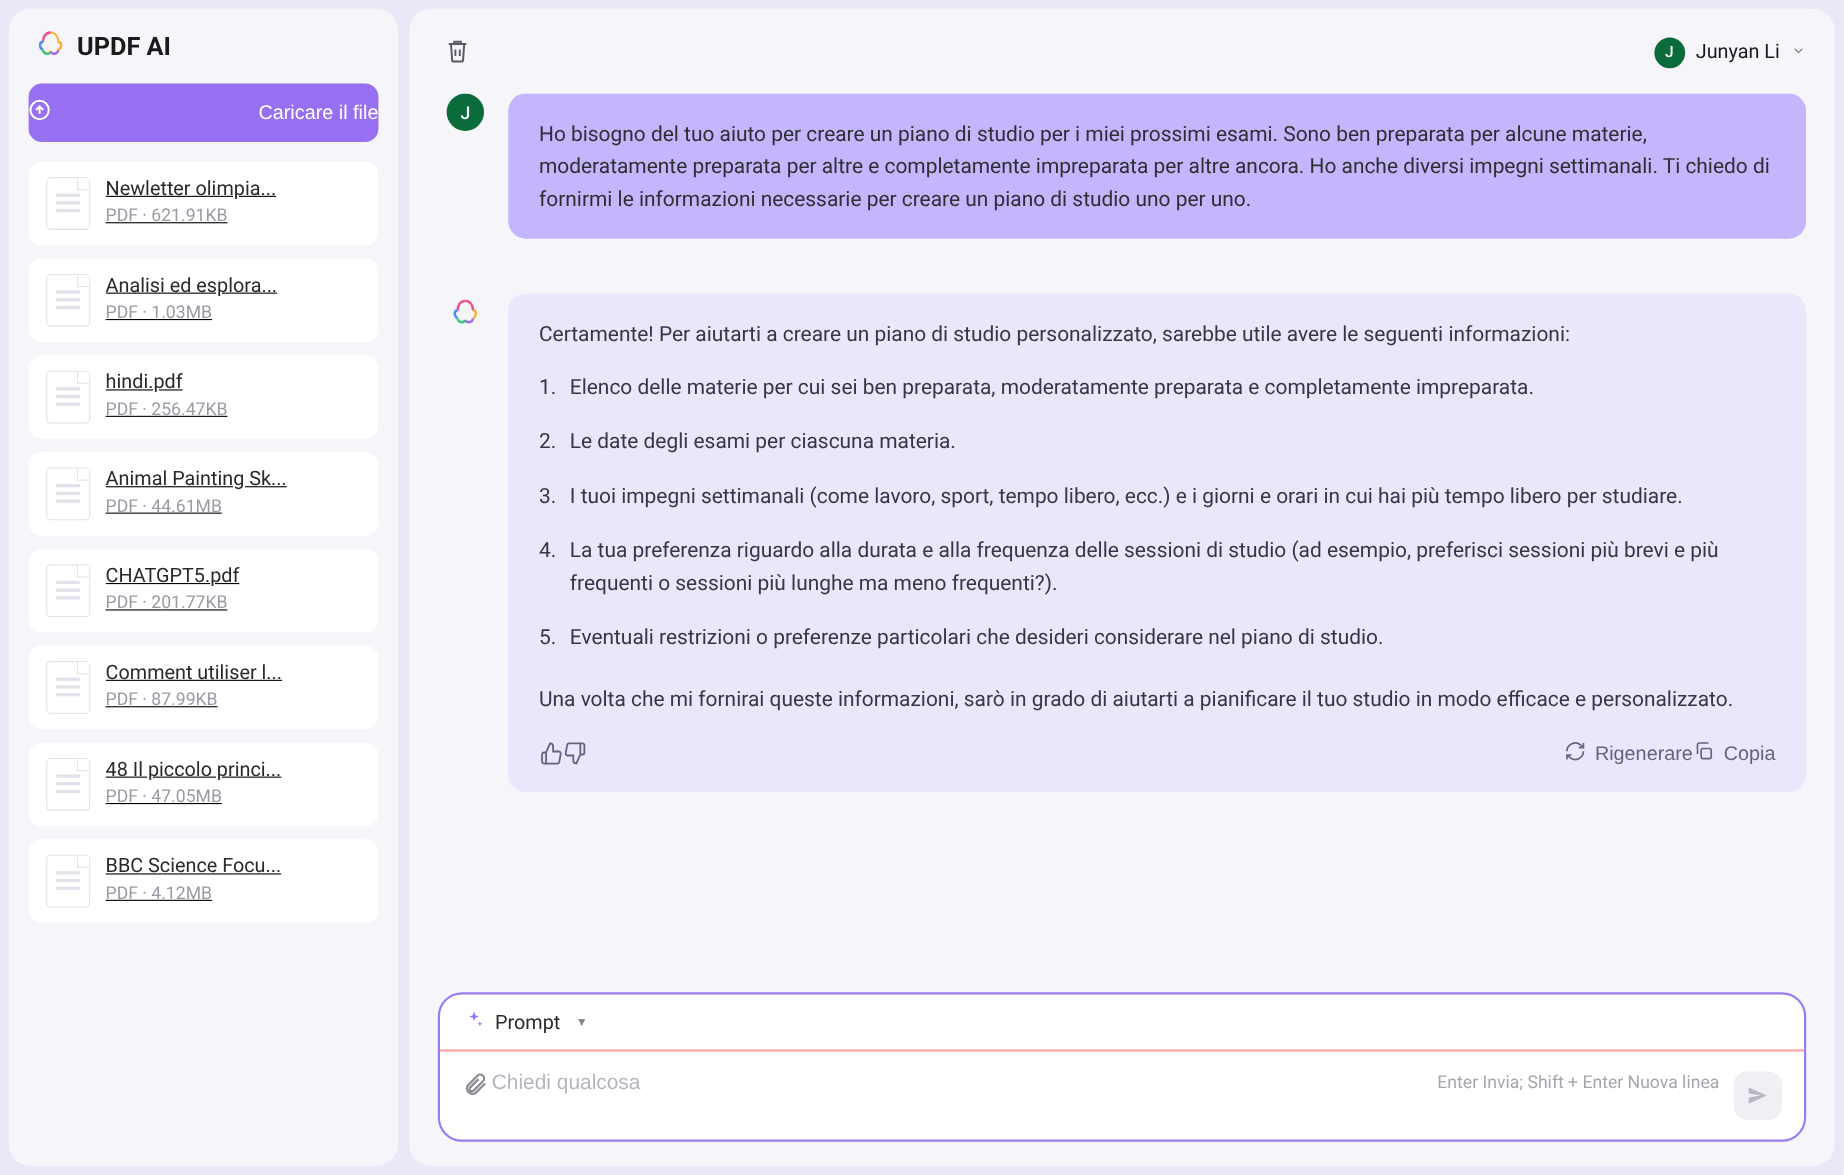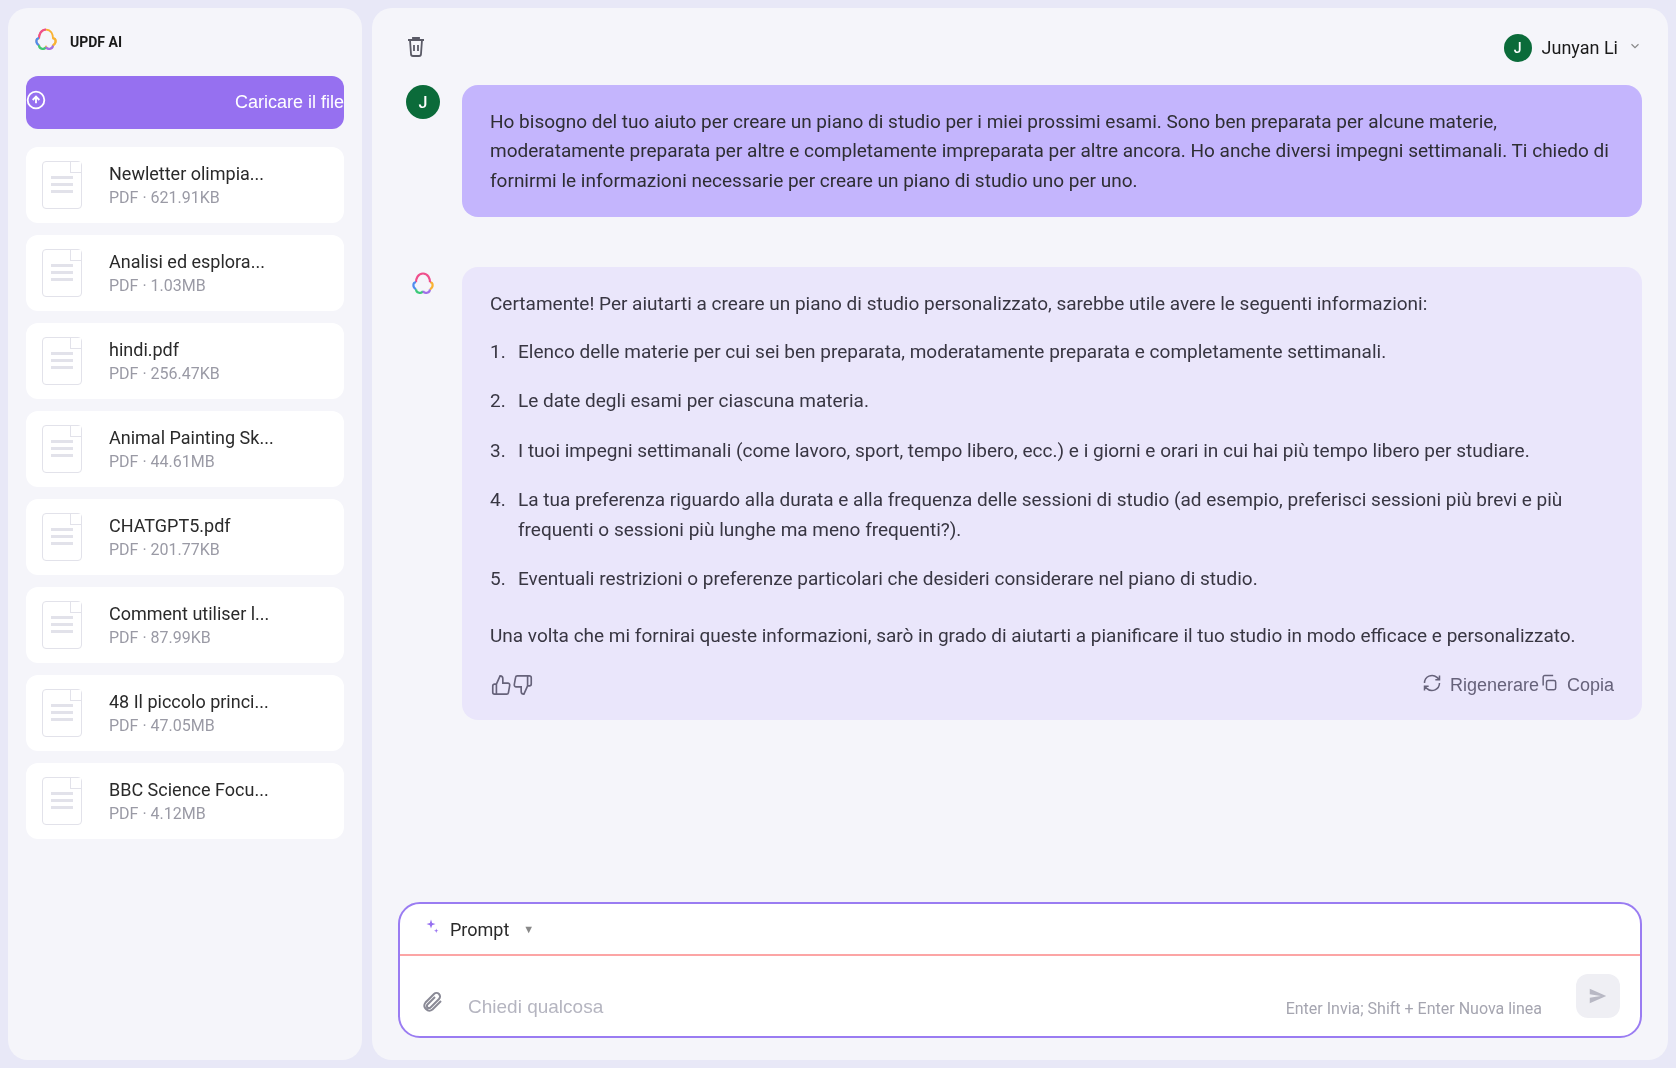--- a/index.html
+++ b/index.html
@@ -1,24 +1,24 @@
 <!DOCTYPE html>
 <html><head>
 <meta charset="utf-8">
 <style>
 * { margin: 0; padding: 0; box-sizing: border-box; }
 body { font-family: -apple-system, BlinkMacSystemFont, 'Segoe UI', Roboto, Helvetica, Arial, sans-serif; background: #e8e8f7; width: 1676px; height: 1068px; overflow: hidden; display: flex; gap: 10px; padding: 8px; }
 
 
 .sidebar { width: 354px; background: #f5f5fa; border-radius: 20px; padding: 18px; display: flex; flex-direction: column; }
 .sidebar-header { display: flex; align-items: center; gap: 10px; margin-bottom: 18px; padding-left: 6px; }
-.app-title { font-size: 14px; font-weight: 700; color: #1a1a1a; }
+.app-title { font-size: 23px; font-weight: 700; color: #1a1a1a; }
 .upload-btn { background: #9670f0; color: #fff; border: none; border-radius: 12px; padding: 14px 0; font-size: 18px; font-weight: 500; cursor: pointer; display: flex; align-items: center; justify-content: space-between; gap: 8px; margin-bottom: 18px; }
 .file-list { flex: 1; overflow-y: auto; display: flex; flex-direction: column; gap: 12px; }
-.file-item { background: #fff; border-radius: 12px; padding: 14px 16px; display: flex; align-items: center; gap: 27px; cursor: pointer; }
+.file-item { background: #fff; border-radius: 12px; padding: 14px 16px; display: flex; gap: 14px; cursor: pointer; text-decoration: underline; }
 .file-icon { width: 40px; height: 48px; flex-shrink: 0; border: 1.5px solid #e2e2ea; border-radius: 4px; position: relative; background: #fff; }
 .file-icon::before { content: ''; position: absolute; top: 0; right: 0; width: 10px; height: 10px; border-left: 1.5px solid #e2e2ea; border-bottom: 1.5px solid #e2e2ea; background: #fff; }
 .file-icon::after { content: ''; position: absolute; top: 14px; left: 8px; right: 8px; height: 3px; background: #e2e2ea; box-shadow: 0 7px 0 #e2e2ea, 0 14px 0 #e2e2ea; }
 .file-info { min-width: 0; flex: 1; }
 .file-name { font-size: 18px; color: #2a2a2a; white-space: nowrap; overflow: hidden; text-overflow: ellipsis; margin-bottom: 4px; }
 .file-meta { font-size: 16px; color: #9a9aa5; }
 
 
 .main { flex: 1; background: #f5f5fa; border-radius: 20px; display: flex; flex-direction: column; padding: 20px 26px 22px 26px; }
 .main-header { display: flex; align-items: center; justify-content: space-between; margin-bottom: 18px; }
@@ -43,21 +43,21 @@
 .bubble-actions { display: flex; align-items: center; justify-content: space-between; }
 .ba-left, .ba-right { display: flex; align-items: center; }
 .icon-btn, .text-icon-btn { background: none; border: none; cursor: pointer; color: #66627a; display: flex; align-items: center; gap: 8px; font-size: 18px; }
 
 
 .composer { margin-top: 22px; border: 2px solid #9a7cf2; border-radius: 22px; background: #fff; padding: 0; overflow: hidden; }
 .composer-top { display: flex; align-items: center; gap: 10px; padding: 14px 22px; border-bottom: 2px solid #fca5a5; }
 .sparkle { color: #9670f0; }
 .prompt-lbl { font-size: 18px; color: #2a2a2a; }
 .caret-sm { color: #888; font-size: 11px; margin-left: 4px; }
-.composer-body { display: flex; align-items: flex-end; padding: 18px 20px; gap: 24px; }
+.composer-body { display: flex; align-items: flex-start; padding: 18px 20px; gap: 3px; }
 .attach { color: #8a8a96; cursor: pointer; }
 .chat-input { flex: 1; border: none; outline: none; font-size: 19px; color: #2a2a2a; }
 .chat-input::placeholder { color: #b5b5c0; }
 .hint { color: #a5a5b0; font-size: 16px; margin-right: 10px; }
 .send-btn { width: 44px; height: 44px; border-radius: 12px; border: none; background: #efeff4; color: #b8b8c4; display: flex; align-items: center; justify-content: center; cursor: pointer; }
 
 .logo-svg { width: 28px; height: 28px; }
 </style>
 </head>
 <body>
@@ -181,21 +181,21 @@
             <path d="M8 14 C4 14 4 20 8 22" stroke="#4f8cef" stroke-width="2.5" fill="none"></path>
             <path d="M8 22 C8 26 14 28 16 24" stroke="#3bc978" stroke-width="2.5" fill="none"></path>
             <path d="M16 24 C18 28 24 26 24 22" stroke="#a06fe8" stroke-width="2.5" fill="none"></path>
             <path d="M24 22 C28 20 28 14 24 14" stroke="#f9b233" stroke-width="2.5" fill="none"></path>
             <path d="M24 14 C24 10 22 4 16 4" stroke="#ef4f8c" stroke-width="2.5" fill="none"></path>
           </svg>
       </div>
       <div class="msg-bubble ai">
         <div class="ai-intro">Certamente! Per aiutarti a creare un piano di studio personalizzato, sarebbe utile avere le seguenti informazioni:</div>
         <ol class="ai-list" id="ai-list">
-            <li>Elenco delle materie per cui sei ben preparata, moderatamente preparata e completamente settimanali.</li>
+            <li>Elenco delle materie per cui sei ben preparata, moderatamente preparata e completamente impreparata.</li>
             <li>Le date degli esami per ciascuna materia.</li>
             <li>I tuoi impegni settimanali (come lavoro, sport, tempo libero, ecc.) e i giorni e orari in cui hai più tempo libero per studiare.</li>
             <li>La tua preferenza riguardo alla durata e alla frequenza delle sessioni di studio (ad esempio, preferisci sessioni più brevi e più frequenti o sessioni più lunghe ma meno frequenti?).</li>
             <li>Eventuali restrizioni o preferenze particolari che desideri considerare nel piano di studio.</li>
           </ol>
         <div class="ai-outro">Una volta che mi fornirai queste informazioni, sarò in grado di aiutarti a pianificare il tuo studio in modo efficace e personalizzato.</div>
         <div class="bubble-actions">
           <div class="ba-left">
             <button class="icon-btn">
               <svg width="22" height="22" viewBox="0 0 24 24" fill="none" stroke="currentColor" stroke-width="1.8">

